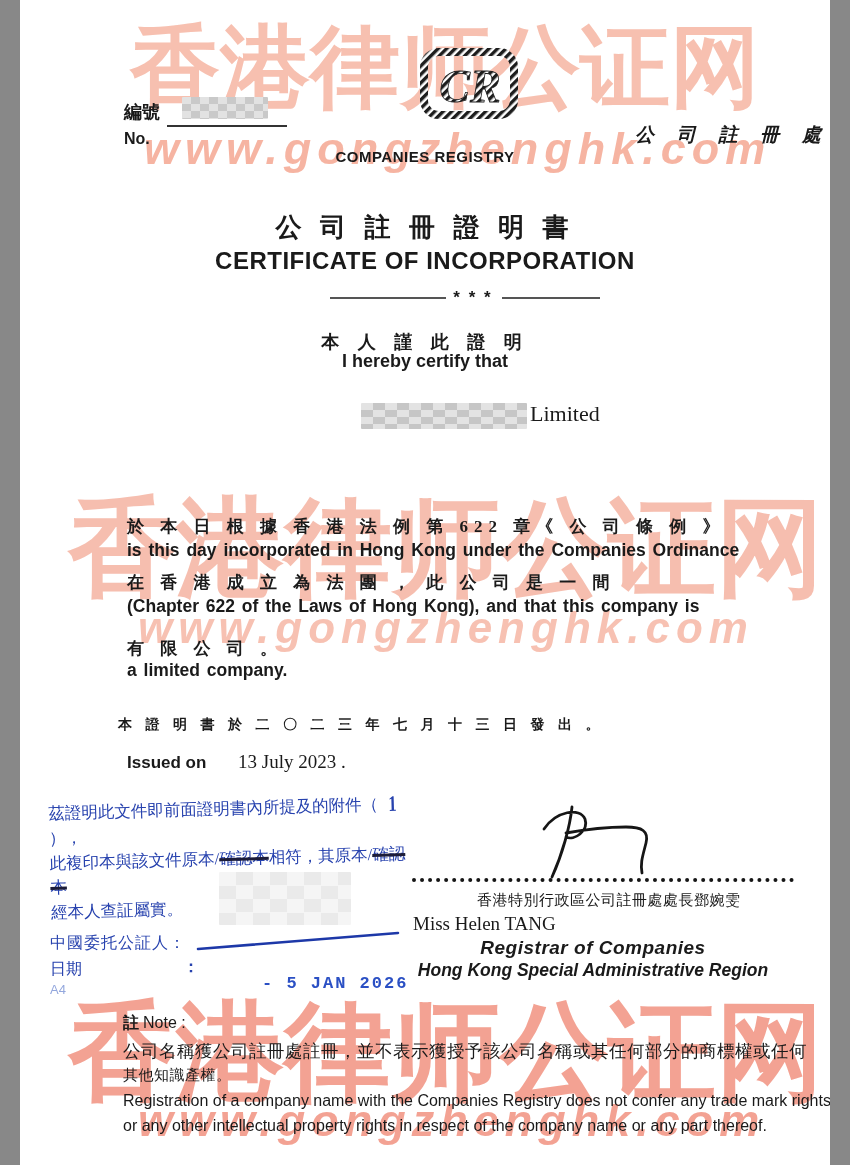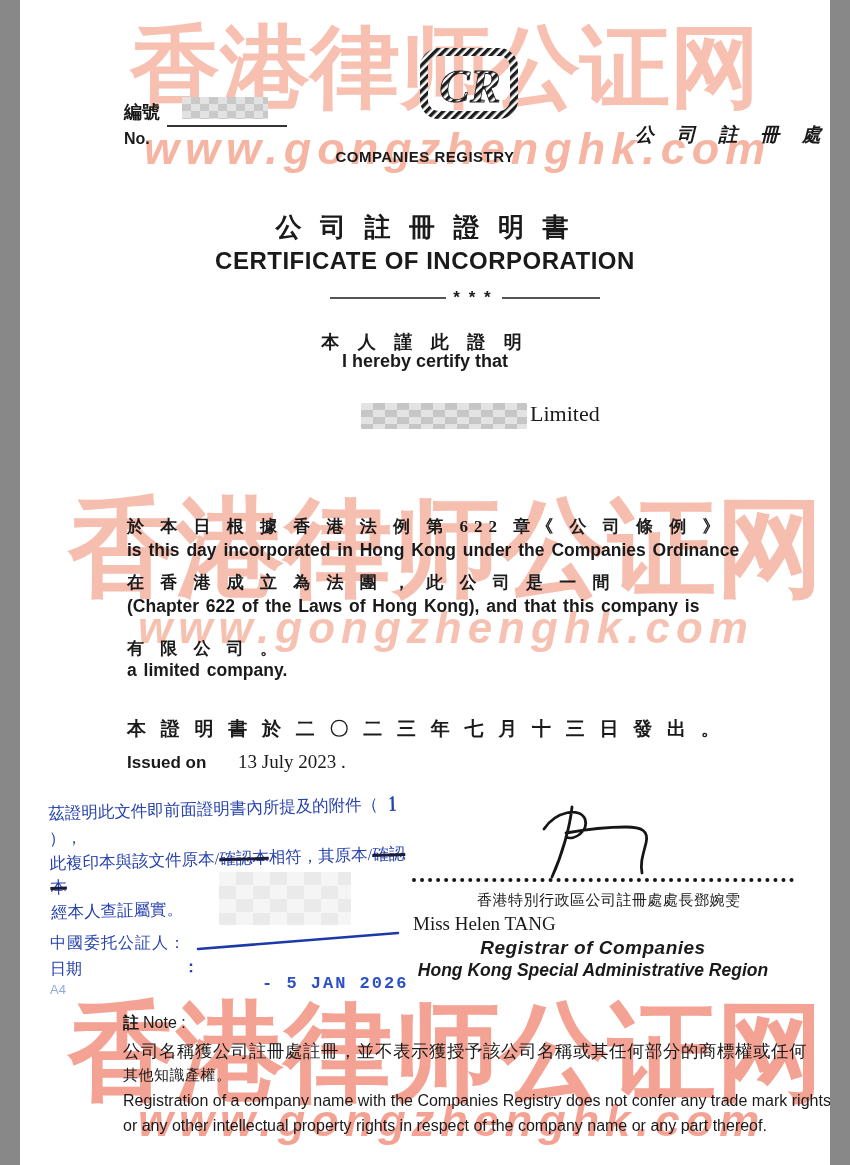--- a/index.html
+++ b/index.html
@@ -58,21 +58,21 @@
 
   
   .zh-line{font-size:17px;font-weight:bold;letter-spacing:6px;white-space:nowrap;}
   .en-line{font-size:17.5px;font-weight:bold;white-space:nowrap;word-spacing:2px;font-family:"Liberation Sans","DejaVu Sans",sans-serif;}
   .l1zh{left:107px;top:515px;}
   .l1en{left:107px;top:540px;}
   .l2zh{left:107px;top:571px;}
   .l2en{left:107px;top:596px;}
   .l3zh{left:107px;top:637px;}
   .l3en{left:107px;top:660px;}
-  .issued-zh{left:107px;top:716px;font-size:19px;font-weight:bold;letter-spacing:5px;white-space:nowrap;}
+  .issued-zh{left:98px;top:716px;font-size:14px;font-weight:bold;letter-spacing:5px;white-space:nowrap;}
   .issued-label{left:107px;top:753px;font-size:17px;}
   .issued-date{left:218px;top:751px;font-size:19px;}
 
   
   .notary-text{left:28px;top:802px;width:372px;color:#2742ae;font-size:16.5px;line-height:1.5;
     transform:rotate(-1.6deg);transform-origin:left top;}
   .strike{text-decoration:line-through;text-decoration-thickness:2.5px;text-decoration-color:#1c1c38;}
   .hand-one{display:inline-block;transform:scaleY(1.35);font-weight:bold;padding:0 10px;}
   .cn-notary{left:30px;top:933px;color:#2742ae;font-size:16px;letter-spacing:1px;white-space:nowrap;}
   .notary-sigline{left:175px;top:928px;width:206px;height:24px;}

